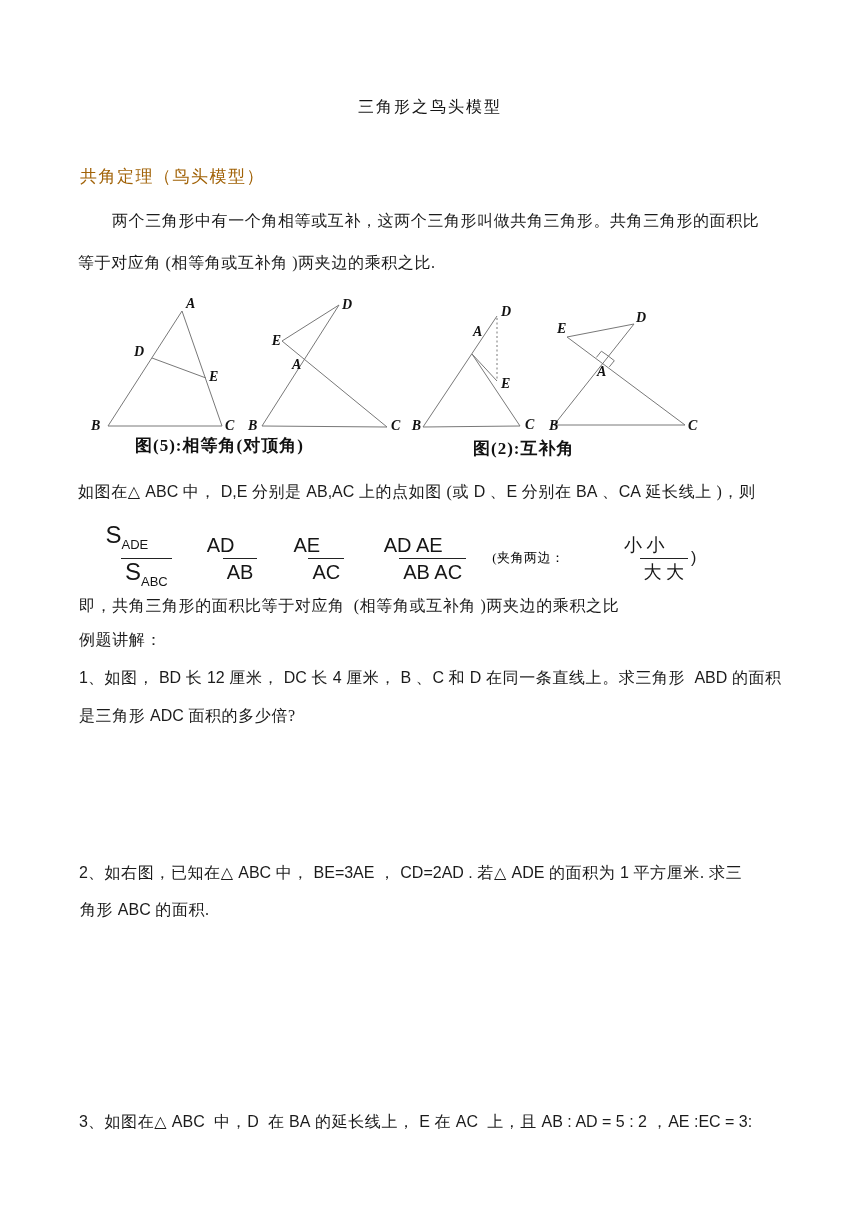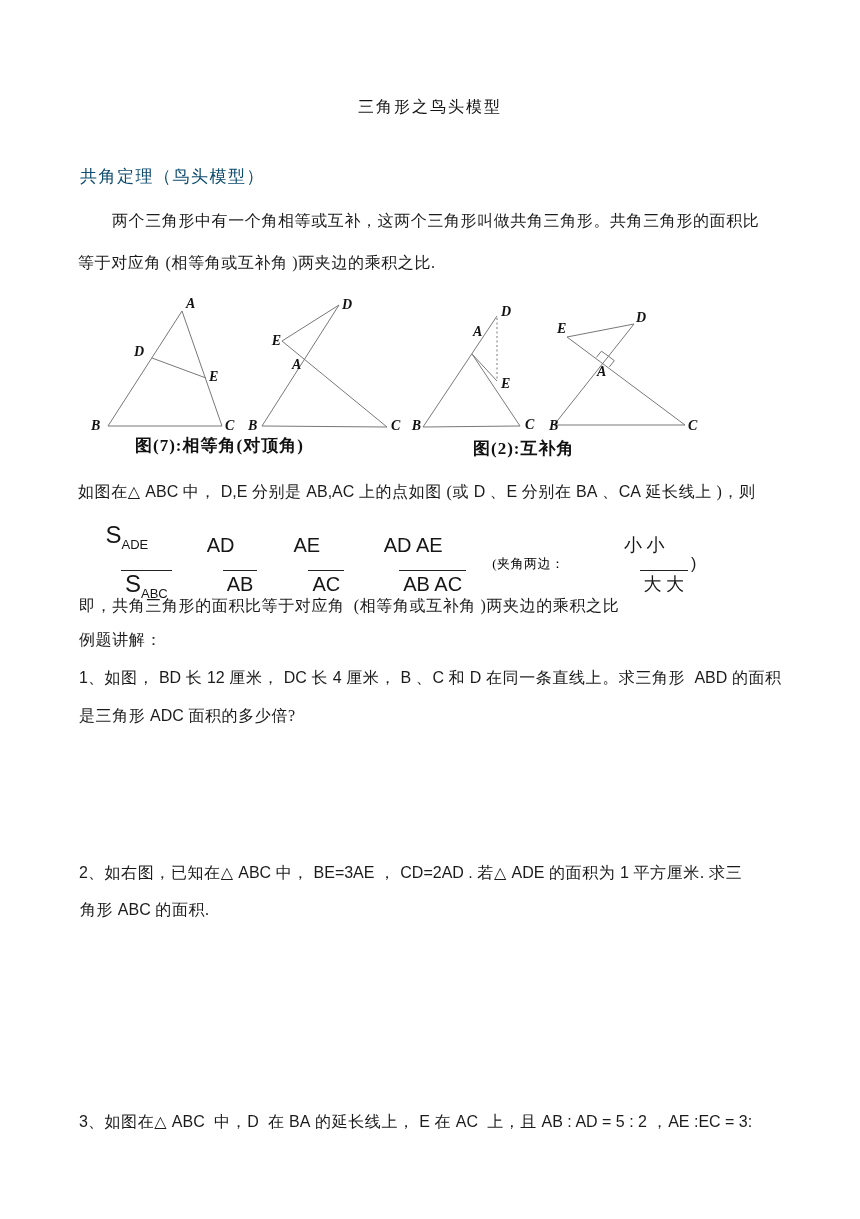--- a/index.html
+++ b/index.html
@@ -6,28 +6,28 @@
   html,body{margin:0;padding:0;background:#ffffff;}
   .page{
     position:relative;width:860px;height:1219px;margin:0 auto;background:#ffffff;
     font-family:"Liberation Serif","DejaVu Serif",serif;color:#1a1a1a;overflow:hidden;
   }
   .abs{position:absolute;white-space:pre;}
   .title{
     left:0;top:97px;width:860px;text-align:center;
     font-size:16px;letter-spacing:2px;color:#151515;
   }
-  .heading{left:80px;top:165px;font-size:17px;letter-spacing:1.5px;color:#0c4a6e;}
+  .heading{left:80px;top:165px;font-size:17px;letter-spacing:1.5px;color:#a16207;}
   .bodyline{font-size:16px;letter-spacing:0.6px;line-height:20px;color:#1b1b1b;}
   .lat{font-family:"Liberation Sans","DejaVu Sans",sans-serif;letter-spacing:0;}
   .caption{font-size:17px;font-weight:bold;letter-spacing:1px;color:#111;}
   
   .formula-row{left:82px;top:522px;display:flex;align-items:center;}
   .frac{display:inline-flex;flex-direction:column;align-items:center;text-align:center;
-        font-family:"Liberation Sans","DejaVu Sans",sans-serif;font-size:20px;color:#161616;gap:12px;}
+        font-family:"Liberation Sans","DejaVu Sans",sans-serif;font-size:20px;color:#161616;}
   .fr-num,.fr-den{padding:0 4px;line-height:26px;}
   .fr-den{border-top:1.4px solid #222;margin-left:39px;}
   .frac-s{font-size:24px;}
   .frac-s sub{font-size:13px;}
   .frac-cjk{font-family:"Liberation Serif","DejaVu Serif",serif;font-size:18px;}
   .fnote{font-size:13px;letter-spacing:0.5px;color:#000000;margin-left:26px;margin-right:36px;}
   .fclose{font-size:16px;font-family:"Liberation Sans","DejaVu Sans",sans-serif;margin-left:3px;color:#1b1b1b;}
   
   .figsvg{position:absolute;left:80px;top:293px;}
   .figsvg line,.figsvg path{stroke:#787878;stroke-width:1;fill:none;}
@@ -92,21 +92,21 @@
       <path d="M596.4 357.4 L601.4 351.2 L608 355.8"></path>
       <path d="M608 355.8 L614.3 360.7 L609.3 366.9"></path>
       <text x="557" y="333">E</text>
       <text x="636" y="322">D</text>
       <text x="597" y="376">A</text>
       <text x="549" y="430">B</text>
       <text x="688" y="430">C</text>
     </g>
   </svg>
 
-  <div class="abs caption" style="left:135px;top:434px">图(7):相等角(对顶角)</div>
+  <div class="abs caption" style="left:135px;top:434px">图(5):相等角(对顶角)</div>
   <div class="abs caption" style="left:473px;top:437px">图(2):互补角</div>
 
   <div class="abs bodyline mix" style="left:78px;top:482px">如图在△ <span class="lat">ABC</span> 中， <span class="lat">D,E</span> 分别是 <span class="lat">AB,AC</span> 上的点如图 (或 <span class="lat">D</span> 、<span class="lat">E</span> 分别在 <span class="lat">BA</span> 、<span class="lat">CA</span> 延长线上 )，则</div>
 
   <div class="abs formula-row">
     <div class="frac frac-s" style="margin-right:12px">
       <div class="fr-num"><span>S</span><sub>ADE</sub></div>
       <div class="fr-den"><span>S</span><sub>ABC</sub></div>
     </div>
     <div class="frac" style="margin-right:12px">

